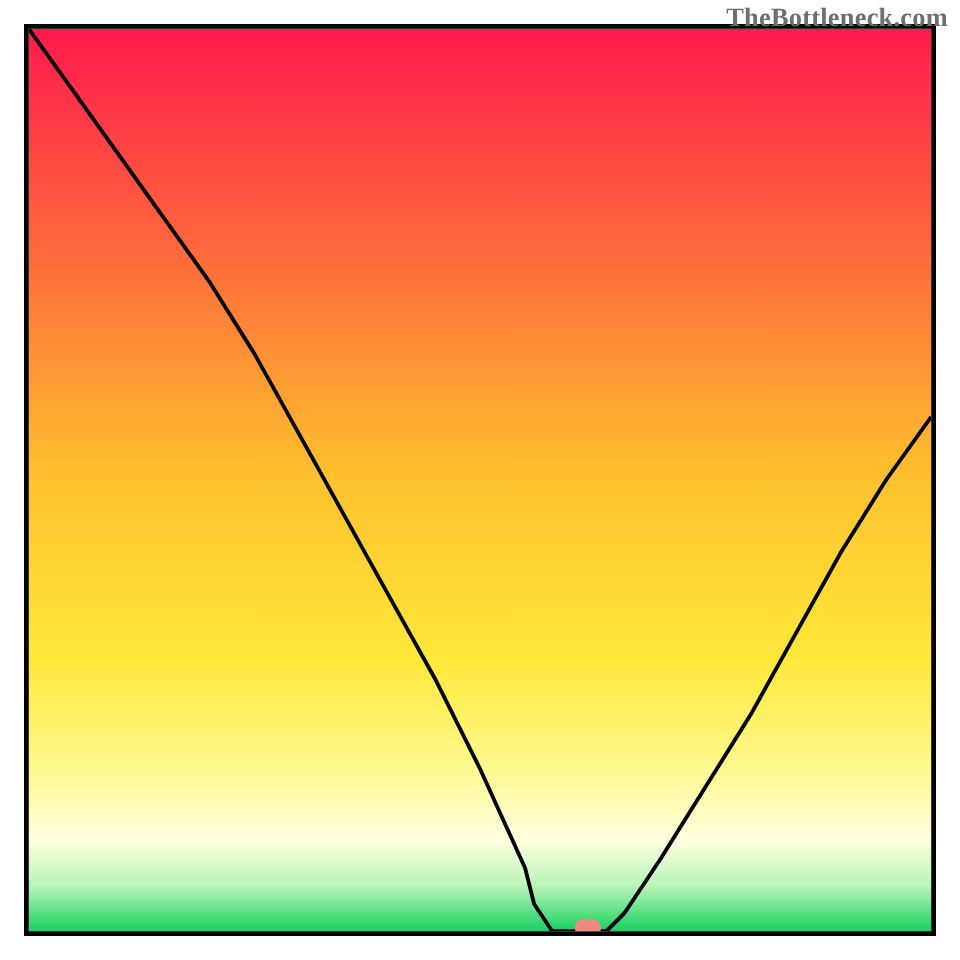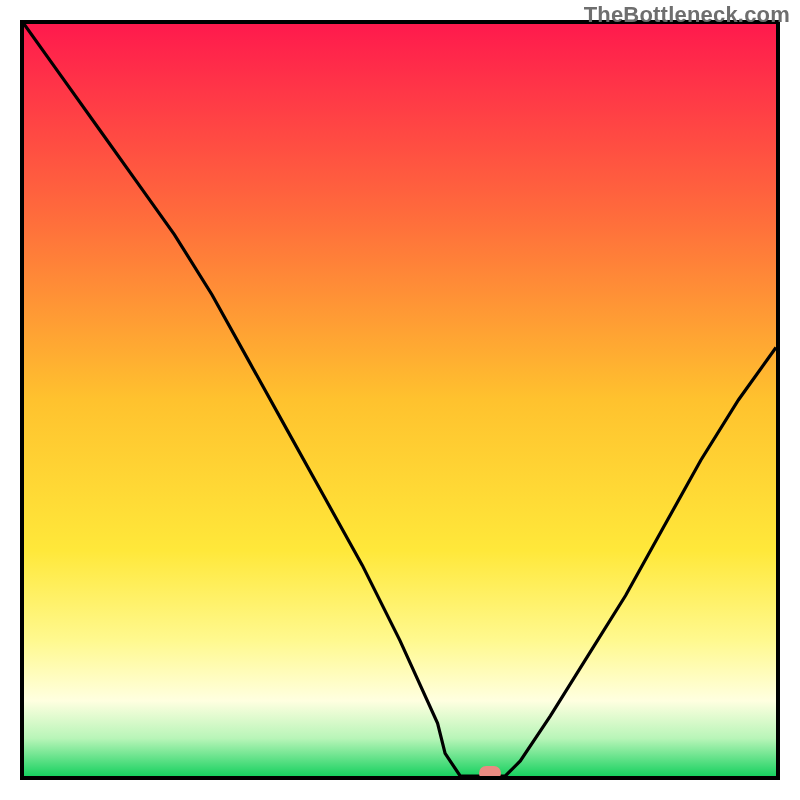--- a/index.html
+++ b/index.html
@@ -8,20 +8,21 @@
     width: 800px;
     height: 800px;
     background: #ffffff;
     overflow: hidden;
     font-family: Arial, Helvetica, sans-serif;
   }
   .chart-container {
     position: relative;
     width: 800px;
     height: 588px;
+    font-family: Liberation Serif, serif;
   }
   .watermark {
     position: absolute;
     top: 2px;
     right: 10px;
     font-size: 22px;
     font-weight: 600;
     color: #6e6e6e;
     letter-spacing: 0.2px;
     z-index: 10;

